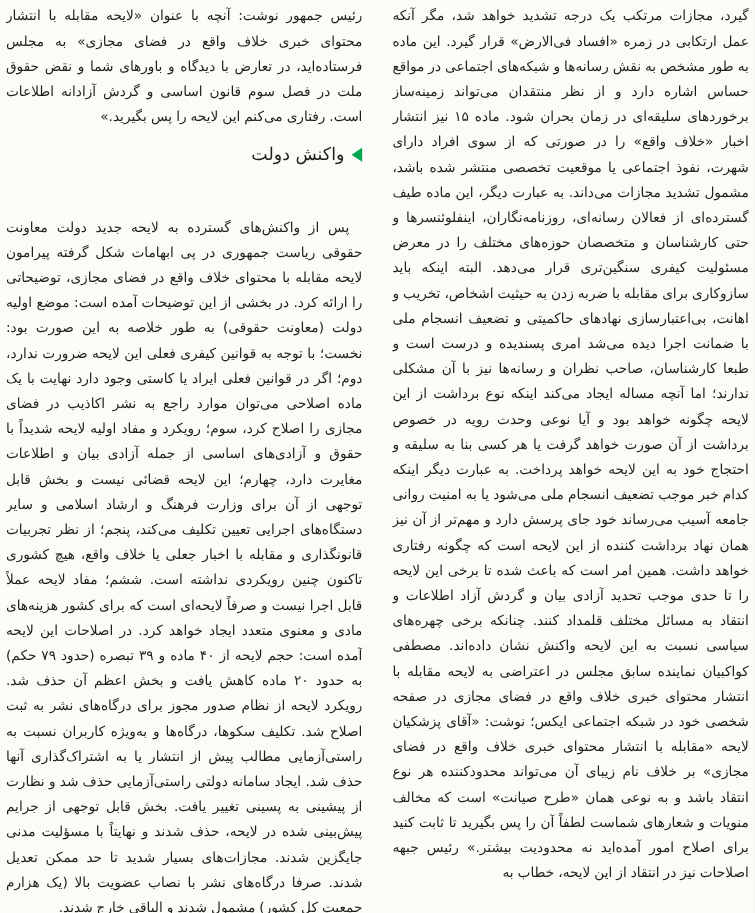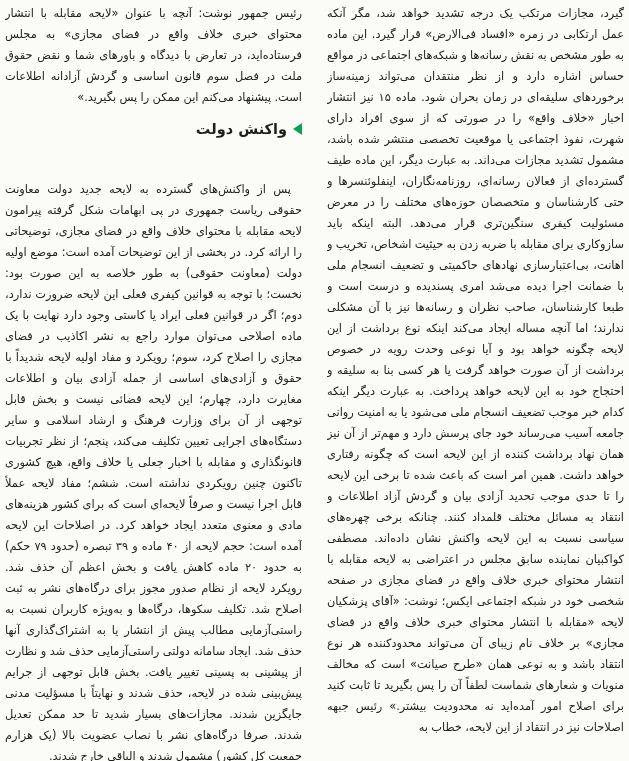--- a/index.html
+++ b/index.html
@@ -30,21 +30,21 @@
     text-justify: inter-word;
     word-spacing: -0.3px;
   }
   .indent { text-indent: 11px; margin-top: 42px; }
   .section-heading {
     display: flex;
     align-items: center;
     gap: 6px;
     margin: 13px 0 7px 0;
     font-size: 14.5px;
-    font-weight: bold;
+    font-weight: normal;
     color: var(--fg, #1e1e1c);
   }
   .marker-triangle {
     display: inline-block;
     width: 0;
     height: 0;
     border-top: 6px solid transparent;
     border-bottom: 6px solid transparent;
     border-right: 9px solid var(--accent, #00a651);
     flex: 0 0 auto;
@@ -53,21 +53,21 @@
 </head>
 <body>
 
 <div class="page">
 
   <div class="col">
     <p class="body-text">گیرد، مجازات مرتکب یک درجه تشدید خواهد شد، مگر آنکه عمل ارتکابی در زمره «افساد فی‌الارض» قرار گیرد. این ماده به طور مشخص به نقش رسانه‌ها و شبکه‌های اجتماعی در مواقع حساس اشاره دارد و از نظر منتقدان می‌تواند زمینه‌ساز برخوردهای سلیقه‌ای در زمان بحران شود. ماده ۱۵ نیز انتشار اخبار «خلاف واقع» را در صورتی که از سوی افراد دارای شهرت، نفوذ اجتماعی یا موقعیت تخصصی منتشر شده باشد، مشمول تشدید مجازات می‌داند. به عبارت دیگر، این ماده طیف گسترده‌ای از فعالان رسانه‌ای، روزنامه‌نگاران، اینفلوئنسرها و حتی کارشناسان و متخصصان حوزه‌های مختلف را در معرض مسئولیت کیفری سنگین‌تری قرار می‌دهد. البته اینکه باید سازوکاری برای مقابله با ضربه زدن به حیثیت اشخاص، تخریب و اهانت، بی‌اعتبارسازی نهادهای حاکمیتی و تضعیف انسجام ملی با ضمانت اجرا دیده می‌شد امری پسندیده و درست است و طبعا کارشناسان، صاحب نظران و رسانه‌ها نیز با آن مشکلی ندارند؛ اما آنچه مساله ایجاد می‌کند اینکه نوع برداشت از این لایحه چگونه خواهد بود و آیا نوعی وحدت رویه در خصوص برداشت از آن صورت خواهد گرفت یا هر کسی بنا به سلیقه و احتجاج خود به این لایحه خواهد پرداخت. به عبارت دیگر اینکه کدام خبر موجب تضعیف انسجام ملی می‌شود یا به امنیت روانی جامعه آسیب می‌رساند خود جای پرسش دارد و مهم‌تر از آن نیز همان نهاد برداشت کننده از این لایحه است که چگونه رفتاری خواهد داشت. همین امر است که باعث شده تا برخی این لایحه را تا حدی موجب تحدید آزادی بیان و گردش آزاد اطلاعات و انتقاد به مسائل مختلف قلمداد کنند. چنانکه برخی چهره‌های سیاسی نسبت به این لایحه واکنش نشان داده‌اند. مصطفی کواکبیان نماینده سابق مجلس در اعتراضی به لایحه مقابله با انتشار محتوای خبری خلاف واقع در فضای مجازی در صفحه شخصی خود در شبکه اجتماعی ایکس؛ نوشت: «آقای پزشکیان لایحه «مقابله با انتشار محتوای خبری خلاف واقع در فضای مجازی» بر خلاف نام زیبای آن می‌تواند محدودکننده هر نوع انتقاد باشد و به نوعی همان «طرح صیانت» است که مخالف منویات و شعارهای شماست لطفاً آن را پس بگیرید تا ثابت کنید برای اصلاح امور آمده‌اید نه محدودیت بیشتر.» رئیس جبهه اصلاحات نیز در انتقاد از این لایحه، خطاب به</p>
   </div>
 
   <div class="col">
-    <p class="body-text">رئیس جمهور نوشت: آنچه با عنوان «لایحه مقابله با انتشار محتوای خبری خلاف واقع در فضای مجازی» به مجلس فرستاده‌اید، در تعارض با دیدگاه و باورهای شما و نقض حقوق ملت در فصل سوم قانون اساسی و گردش آزادانه اطلاعات است. پیشنهاد می‌کنم این ممکن را پس بگیرید.»</p>
+    <p class="body-text">رئیس جمهور نوشت: آنچه با عنوان «لایحه مقابله با انتشار محتوای خبری خلاف واقع در فضای مجازی» به مجلس فرستاده‌اید، در تعارض با دیدگاه و باورهای شما و نقض حقوق ملت در فصل سوم قانون اساسی و گردش آزادانه اطلاعات است. رفتاری می‌کنم این لایحه را پس بگیرید.»</p>
 
     <h3 class="section-heading">
       <span class="marker-triangle"></span>
       <span>واکنش دولت</span>
     </h3>
 
     <p class="body-text indent">پس از واکنش‌های گسترده به لایحه جدید دولت معاونت حقوقی ریاست جمهوری در پی ابهامات شکل گرفته پیرامون لایحه مقابله با محتوای خلاف واقع در فضای مجازی، توضیحاتی را ارائه کرد. در بخشی از این توضیحات آمده است: موضع اولیه دولت (معاونت حقوقی) به طور خلاصه به این صورت بود: نخست؛ با توجه به قوانین کیفری فعلی این لایحه ضرورت ندارد، دوم؛ اگر در قوانین فعلی ایراد یا کاستی وجود دارد نهایت با یک ماده اصلاحی می‌توان موارد راجع به نشر اکاذیب در فضای مجازی را اصلاح کرد، سوم؛ رویکرد و مفاد اولیه لایحه شدیداً با حقوق و آزادی‌های اساسی از جمله آزادی بیان و اطلاعات مغایرت دارد، چهارم؛ این لایحه قضائی نیست و بخش قابل توجهی از آن برای وزارت فرهنگ و ارشاد اسلامی و سایر دستگاه‌های اجرایی تعیین تکلیف می‌کند، پنجم؛ از نظر تجربیات قانونگذاری و مقابله با اخبار جعلی یا خلاف واقع، هیچ کشوری تاکنون چنین رویکردی نداشته است. ششم؛ مفاد لایحه عملاً قابل اجرا نیست و صرفاً لایحه‌ای است که برای کشور هزینه‌های مادی و معنوی متعدد ایجاد خواهد کرد. در اصلاحات این لایحه آمده است: حجم لایحه از ۴۰ ماده و ۳۹ تبصره (حدود ۷۹ حکم) به حدود ۲۰ ماده کاهش یافت و بخش اعظم آن حذف شد. رویکرد لایحه از نظام صدور مجوز برای درگاه‌های نشر به ثبت اصلاح شد. تکلیف سکوها، درگاه‌ها و به‌ویژه کاربران نسبت به راستی‌آزمایی مطالب پیش از انتشار یا به اشتراک‌گذاری آنها حذف شد. ایجاد سامانه دولتی راستی‌آزمایی حذف شد و نظارت از پیشینی به پسینی تغییر یافت. بخش قابل توجهی از جرایم پیش‌بینی شده در لایحه، حذف شدند و نهایتاً با مسؤلیت مدنی جایگزین شدند. مجازات‌های بسیار شدید تا حد ممکن تعدیل شدند. صرفا درگاه‌های نشر با نصاب عضویت بالا (یک هزارم جمعیت کل کشور) مشمول شدند و الباقی خارج شدند.</p>
   </div>
 
 </div>

